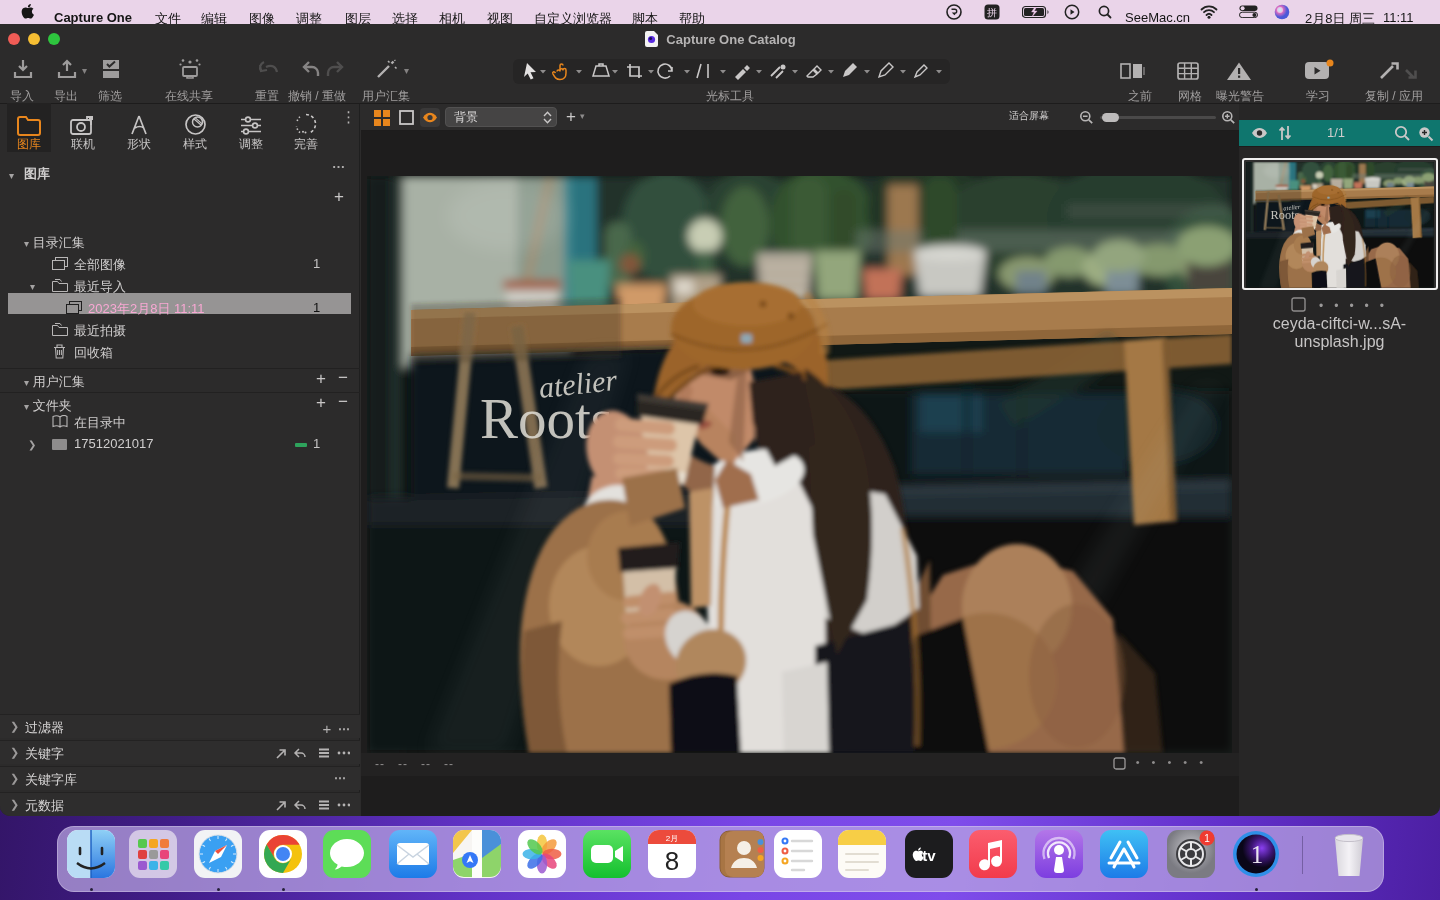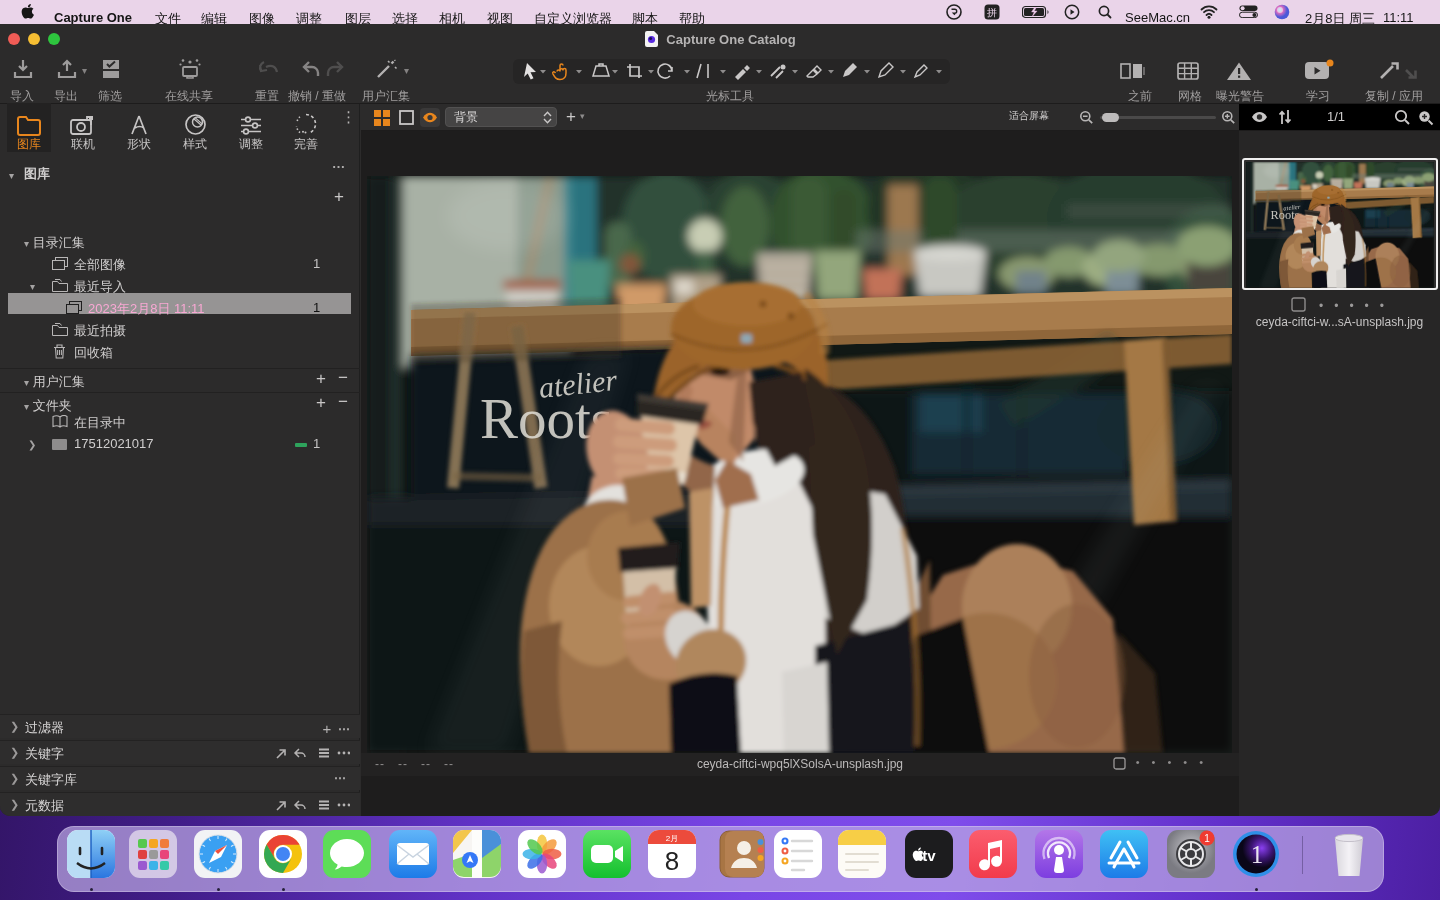--- a/index.html
+++ b/index.html
@@ -23,21 +23,21 @@
 .chev{color:#a5a3a3;font-size:10px}
 .bpanel{position:absolute;left:0;width:360px;height:24px;background:#2e2d2d;border-top:1px solid #232222;color:#d8d6d6;font-size:13px}
 .bpanel .t{position:absolute;left:25px;top:4px}
 .bpanel .c{position:absolute;left:10px;top:5px;color:#9b9999;font-size:11px}
 .bpanel .r{position:absolute;right:10px;top:4px;color:#b5b3b3;font-size:12px;letter-spacing:4px}
 #viewer{position:absolute;left:361px;top:80px;width:878px;height:712px;background:#1e1d1d}
 #vtoolbar{position:absolute;left:0;top:0;width:878px;height:27px;background:#2c2b2b;border-bottom:1px solid #1d1c1c}
 #vselect{position:absolute;left:84px;top:3px;width:112px;height:20px;background:#454444;border:1px solid #525151;border-radius:4px;color:#d8d6d6;font-size:12px;line-height:18px;padding-left:8px}
 #caption{position:absolute;left:0;top:649px;width:878px;height:23px;background:#232222;color:#bdbbbb;font-size:12px}
 #rpanel{position:absolute;left:1239px;top:80px;width:201px;height:712px;background:#272626}
-#rtoolbar{position:absolute;left:0;top:0;width:201px;height:27px;background:#000000;border-bottom:1px solid #1d1c1c;color:#cfcdcd}
+#rtoolbar{position:absolute;left:0;top:16px;width:201px;height:27px;background:#0f766e;border-bottom:1px solid #1d1c1c;color:#cfcdcd}
 #thumb{position:absolute;left:3px;top:54px;width:196px;height:132px;background:#2f2e2e;border:2px solid #f0efef;border-radius:3px}
 #dock{position:absolute;left:57px;top:826px;width:1327px;height:66px;background:rgba(186,166,226,0.72);border:1px solid rgba(255,255,255,0.28);border-radius:17px}
 .di{position:absolute;top:830px;width:48px;height:48px;border-radius:11px}
 .dot{position:absolute;top:888px;width:3px;height:3px;border-radius:50%;background:#26203a}
 svg{display:block}
 .ic{position:absolute}
 </style></head><body>
 
 <div id="menubar">
  <svg class="ic" style="left:21px;top:4px" width="15" height="17" viewBox="0 0 15 17">
@@ -617,21 +617,20 @@
       <path d="M302 508q34-16 68-8l4 77-70 0z" fill="#0f1012"></path>
                 <path d="M415 496l45-10 2 91-45 0z" fill="#d8d5d1"></path>
      </g>
     </g>
    </defs>
    <use href="#ph"></use>
   </svg>
   </div>
   <div id="caption">
    <span style="position:absolute;left:14px;top:4px;letter-spacing:1px;color:#8e8c8c">--&nbsp;&nbsp;&nbsp;--&nbsp;&nbsp;&nbsp;--&nbsp;&nbsp;&nbsp;--</span>
-   <span style="position:absolute;left:0;right:0;top:4px;text-align:center">ceyda-ciftci-wpq5lXSolsA-unsplash.jpg</span>
    <span style="position:absolute;right:113px;top:4px">
           <svg width="13" height="13" viewBox="0 0 13 13">
             <rect x="1" y="1" width="11" height="11" rx="2" fill="none" stroke="#9b9999" stroke-width="1.3"></rect>
           </svg>
         </span>
    <span style="position:absolute;right:24px;top:3px;color:#8e8c8c;letter-spacing:12px;font-size:11px">•••••</span>
   </div>
  </div>
 
  <div id="rpanel">
@@ -659,21 +658,21 @@
         <div id="thumbimg" style="position:absolute;left:2px;top:2px;width:188px;height:128px;overflow:hidden">
           <svg width="188" height="126" viewBox="0 0 865 577" preserveAspectRatio="none">
             <use href="#ph"></use>
           </svg>
         </div>
       </div>
   <svg class="ic" style="left:52px;top:193px" width="15" height="15" viewBox="0 0 15 15">
         <rect x="1" y="1" width="13" height="13" rx="2" fill="none" stroke="#8e8c8c" stroke-width="1.4"></rect>
       </svg>
   <div class="ic" style="left:80px;top:195px;color:#9b9999;letter-spacing:11px;font-size:12px">•••••</div>
-  <div class="ic" style="left:0;top:211px;width:201px;text-align:center;color:#c6c4c4;font-size:12px">ceyda-ciftci-w...sA-unsplash.jpg</div>
+  <div class="ic" style="left:0;top:211px;width:201px;text-align:center;color:#c6c4c4;font-size:16px">ceyda-ciftci-w...sA-unsplash.jpg</div>
  </div>
 </div>
 
 <div id="dock"></div>
 <div id="dockicons">
     <div class="di" style="left:67px">
       <svg width="48" height="48" viewBox="0 0 48 48">
         <defs>
           <linearGradient id="fnd" x1="0" y1="0" x2="0" y2="1">
             <stop offset="0" stop-color="#8fd0f6"></stop>

